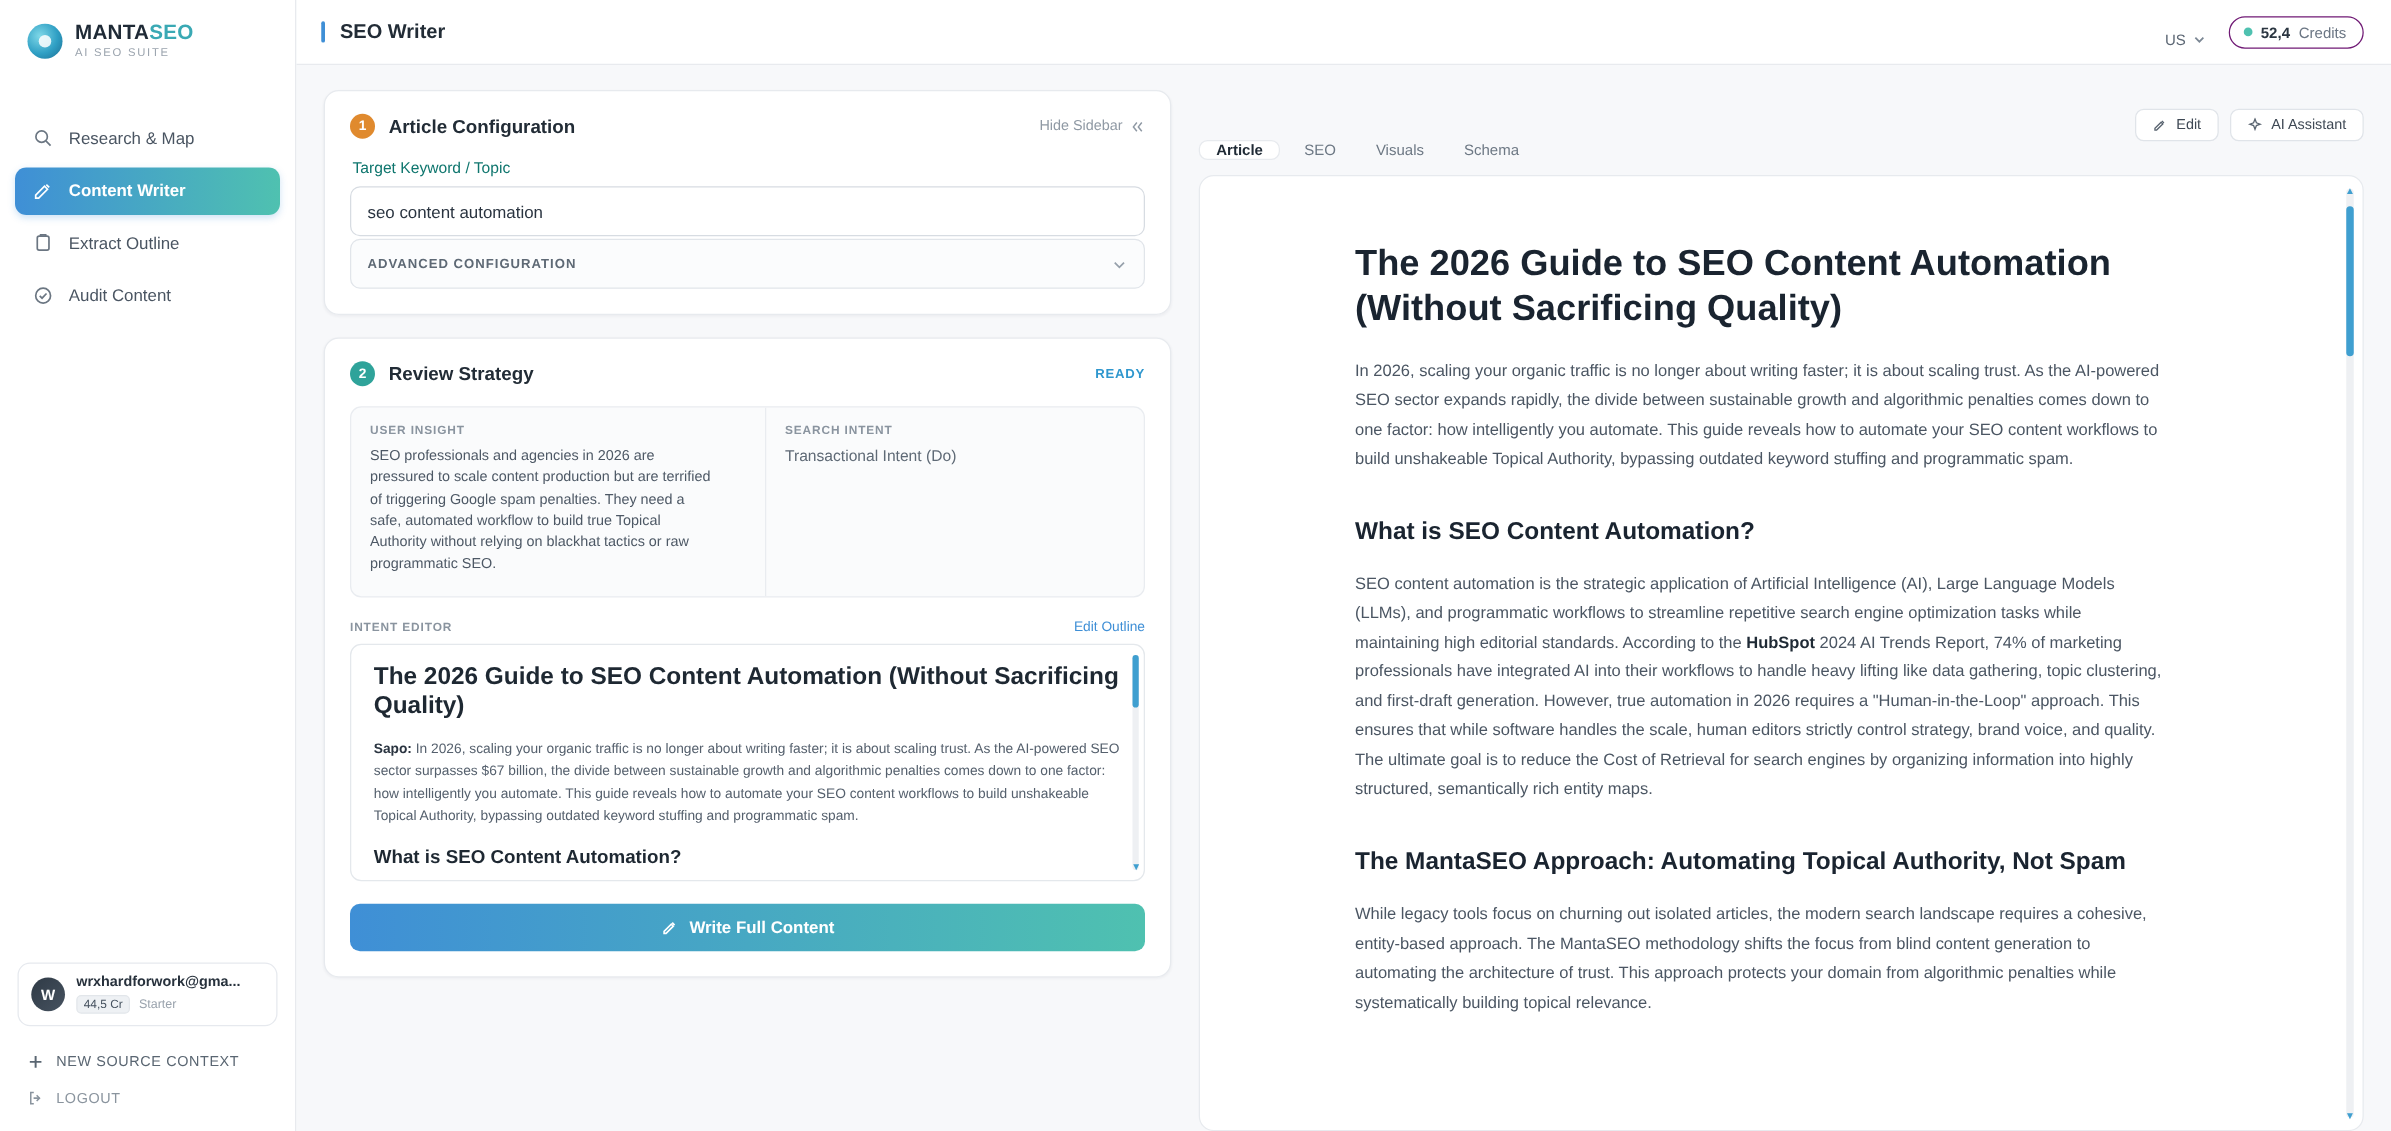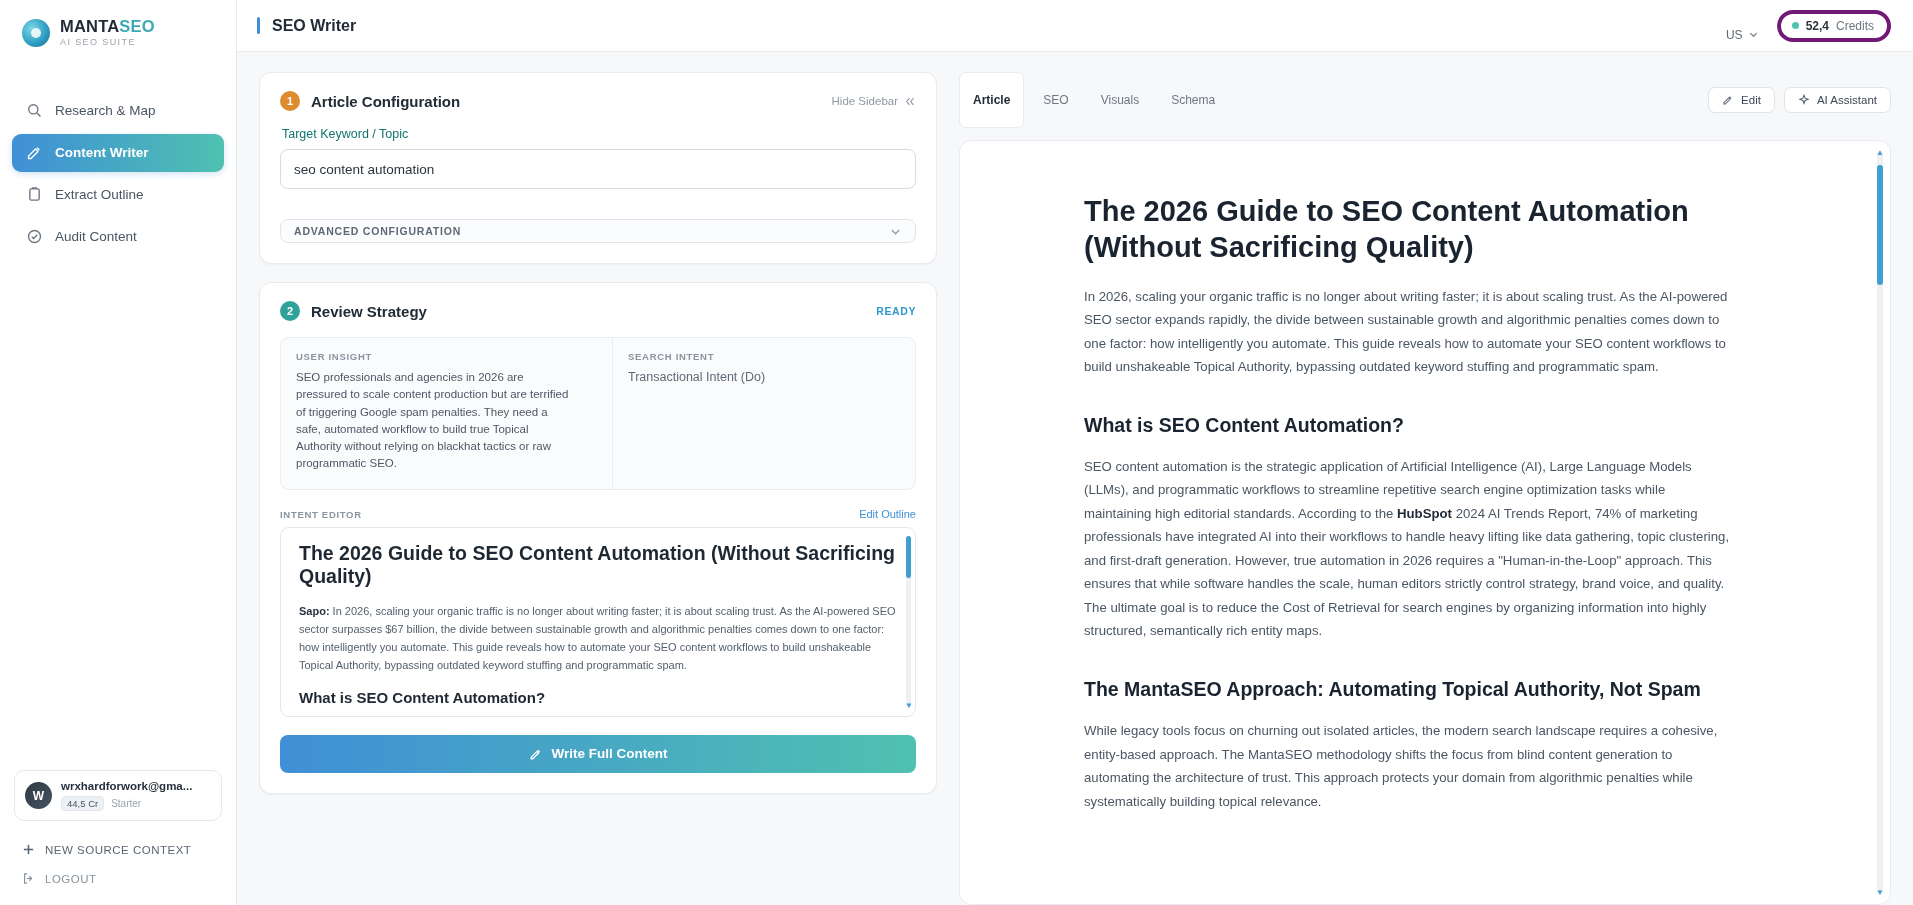--- a/index.html
+++ b/index.html
@@ -89,21 +89,21 @@
     height: 52px; background: #fff; border-bottom: 1px solid #e8eaee;
     display: flex; align-items: center; padding: 0 22px 0 0;
   }
   .page-title-wrap { display: flex; align-items: center; gap: 12px; }
   .title-bar { width: 3px; height: 17px; background: #3f8fd6; border-radius: 2px; margin-left: 20px; }
   .page-title { font-size: 16px; font-weight: 700; color: #222c36; }
   .topbar-right { margin-left: auto; display: flex; align-items: flex-end; gap: 18px; }
   .locale { display: flex; align-items: center; gap: 5px; font-size: 12px; color: #5d6875; cursor: pointer; }
   .credits {
     display: flex; align-items: center; gap: 7px;
-    border: 4px solid #701a75; border-radius: 18px;
+    border: 1px solid #701a75; border-radius: 18px;
     padding: 5px 13px 5px 11px; font-size: 12px; font-weight: 700; color: #2b3641;
     background: #fff; cursor: pointer;
   }
   .credits .dot { width: 7px; height: 7px; border-radius: 50%; background: #4fc1b0; }
   .credits .cr-label { font-weight: 400; color: #6b7684; }
 
   .body-area { flex: 1; display: flex; gap: 0; padding: 20px 22px 0 22px; min-height: 0; background: #f7f8fa; }
 
   
   .left-col { width: 678px; flex: none; display: flex; flex-direction: column; gap: 18px; min-height: 0; }
@@ -129,21 +129,21 @@
     margin-left: auto; font-size: 10.5px; font-weight: 700; letter-spacing: .6px;
     color: #2f97ce;
   }
   .field-label { font-size: 12.5px; color: #0f766e; margin: 16px 0 8px 2px; }
   .text-input {
     width: 100%; height: 40px; border: 1px solid #d7dce2; border-radius: 8px;
     padding: 0 13px; font-size: 13.5px; color: #2a3440;
     font-family: "Liberation Sans", sans-serif; background: #fff; outline: none;
   }
   .adv-config {
-    margin-top: 30px; height: 24px; width: 100%;
+    margin-top: 2px; height: 40px; width: 100%;
     border: 1px solid #e1e5ea; border-radius: 8px; background: #fbfcfd;
     display: flex; align-items: center; padding: 0 13px;
     font-size: 10.5px; letter-spacing: .8px; color: #5e6975; font-weight: 700; cursor: pointer;
   }
   .adv-config .chev { margin-left: auto; color: #96a0ab; }
   .cta {
     margin-top: 16px; height: 38px; width: 100%;
     border-radius: 8px; border: none; cursor: pointer;
     background: linear-gradient(90deg, #3f8fd6 0%, #4fc1b0 100%);
     color: #fff; font-size: 13.5px; font-weight: 700;
@@ -186,21 +186,21 @@
   .v-scroll .arrow {
     position: absolute; left: -1px; font-size: 8px; color: #3f9fd0;
   }
 
   
   .right-col { flex: 1; margin-left: 22px; min-width: 0; display: flex; flex-direction: column; }
   .editor-bar {
     display: flex; align-items: center; gap: 6px; padding-bottom: 12px;
   }
   .tab {
-    font-size: 12px; color: #6d7884; padding: 20px 13px; border-radius: 7px; cursor: pointer;
+    font-size: 12px; color: #6d7884; padding: 0 13px; border-radius: 7px; cursor: pointer; margin-top: 40px;
   }
   .tab.active { background: #fff; color: #1f2a35; font-weight: 700; border: 1px solid #e7eaee; }
   .editor-actions { margin-left: auto; display: flex; gap: 9px; }
   .ghost-btn {
     display: flex; align-items: center; gap: 7px;
     background: #fff; border: 1px solid #e0e4e9; border-radius: 7px;
     font-size: 11.5px; color: #3e4854; padding: 6px 13px; cursor: pointer;
     font-family: "Liberation Sans", sans-serif;
   }
   .doc {

